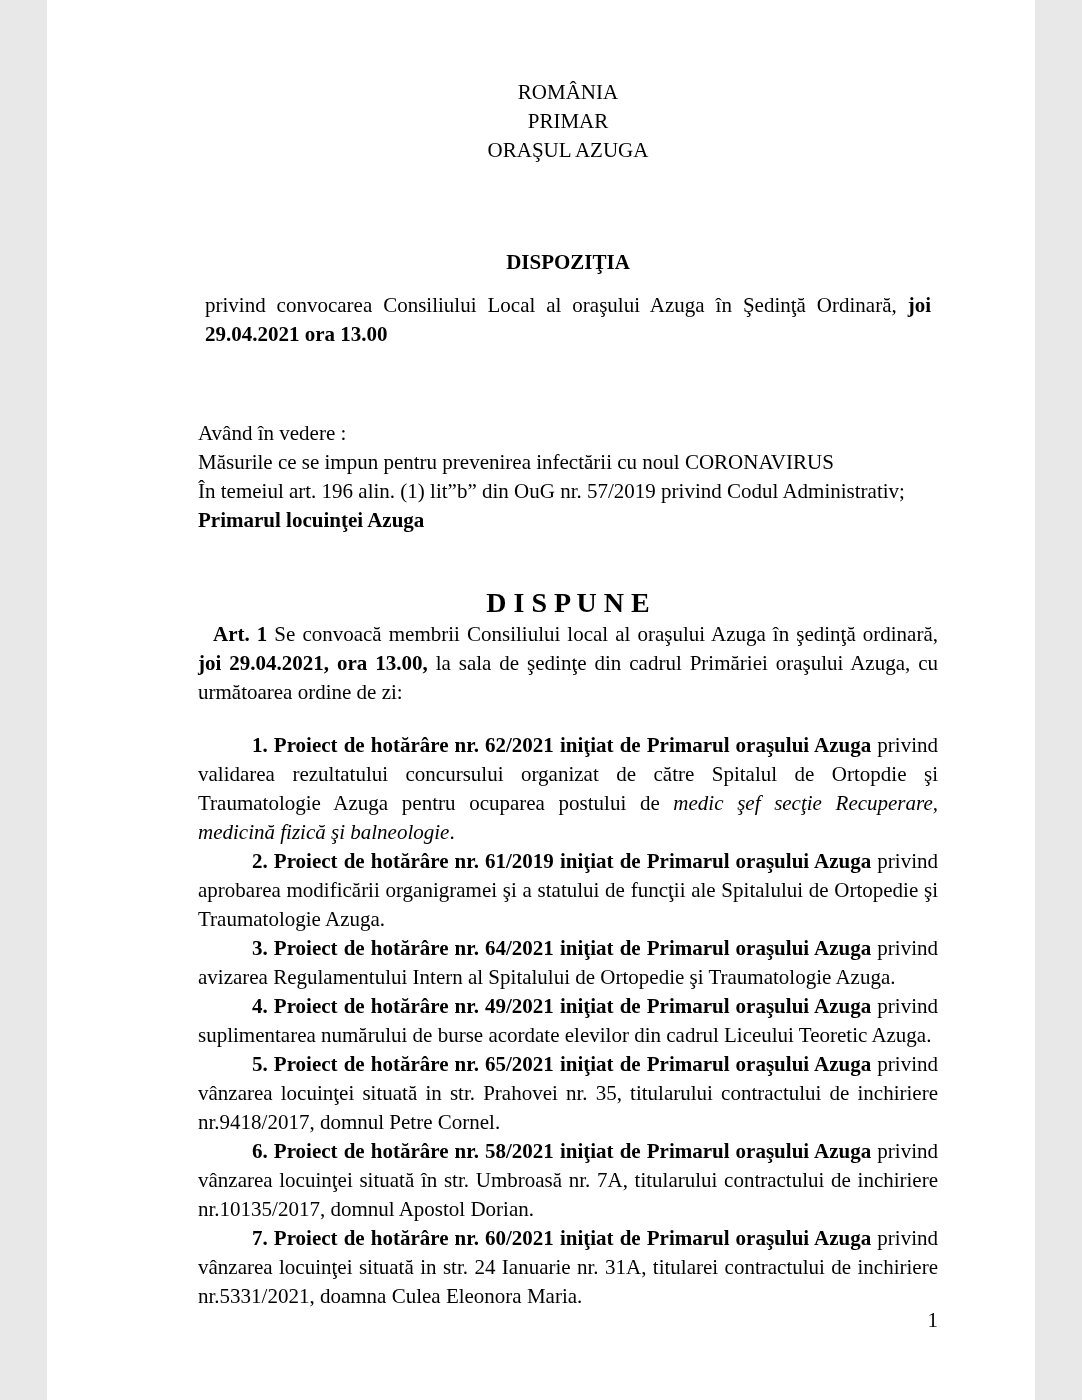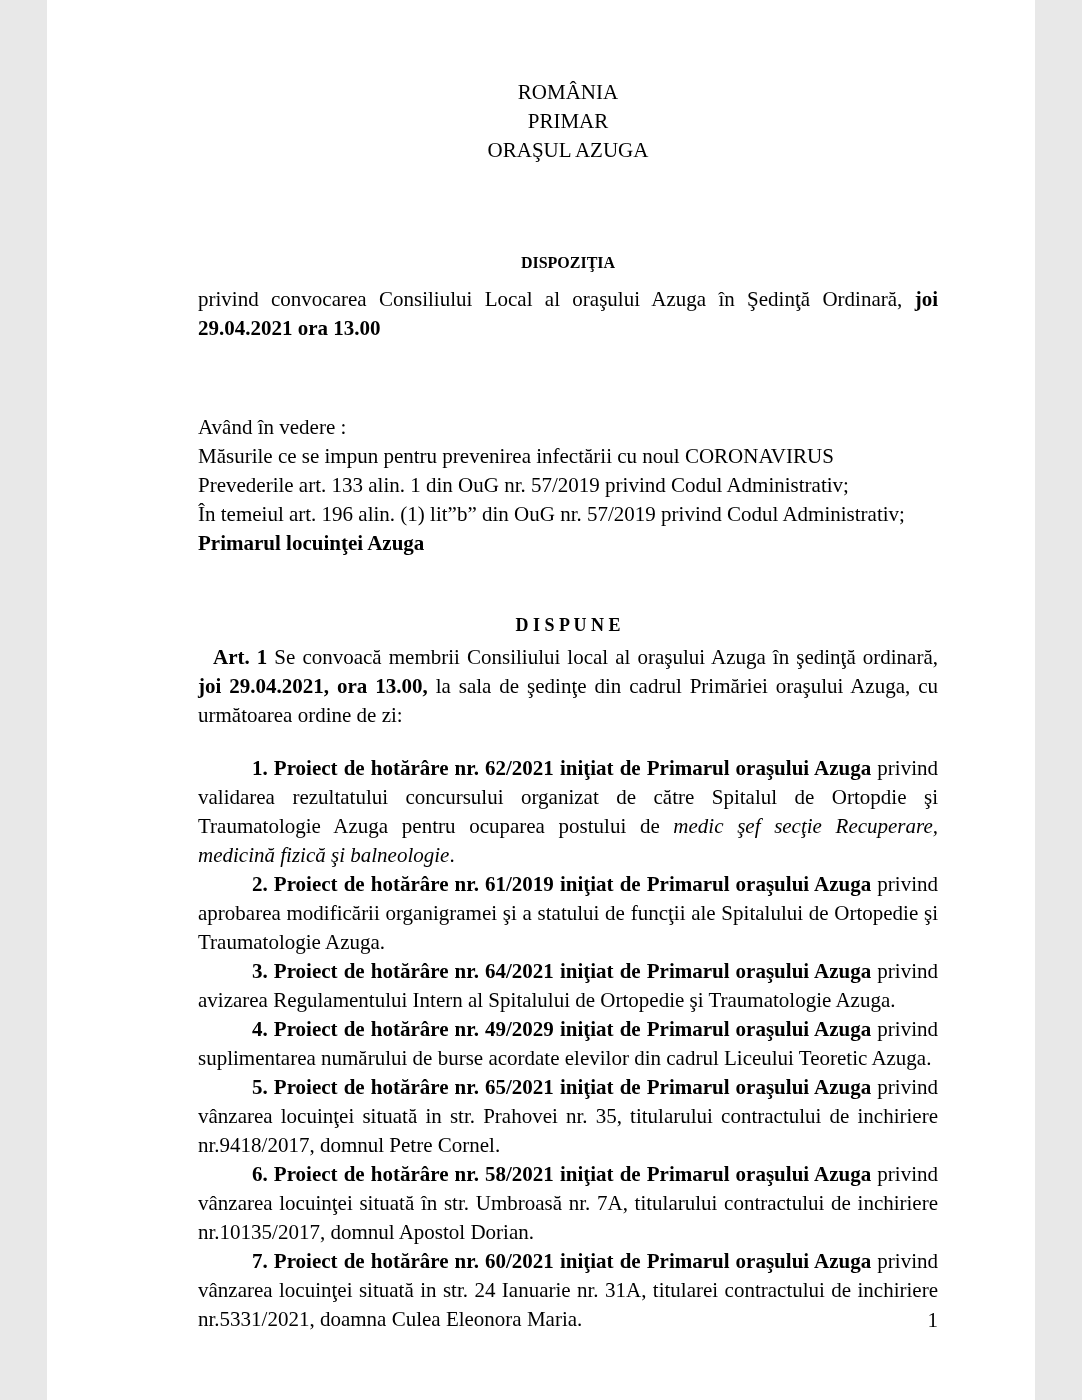--- a/index.html
+++ b/index.html
@@ -16,34 +16,34 @@
     box-sizing: border-box;
     padding: 78px 97px 0 151px;
     overflow: hidden;
   }
   .doc-header { text-align: center; }
   .doc-header div { line-height: 29px; }
   .title-block { margin-top: 83px; }
   .doc-title {
     font-weight: bold;
     text-align: center;
-    font-size: 16px;
+    font-size: 21px;
     line-height: 29px;
-    margin: 8px;
+    margin: 14px;
   }
-  .subtitle { margin: 0; text-align: justify; }
+  .subtitle { margin: 7px; text-align: justify; }
   .b { font-weight: bold; }
   .i { font-style: italic; }
   .preamble { margin-top: 70px; }
   .preamble div { line-height: 29px; }
   .dispune-heading {
     margin: 53px 0 0 0;
     text-align: center;
     font-weight: bold;
-    font-size: 18px;
+    font-size: 28px;
     line-height: 29px;
   }
   .art1 {
     margin: 3px 0 0 0;
     text-align: justify;
     text-indent: 15px;
   }
   .agenda { margin-top: 24px; }
   .agenda-item {
     margin: 0;
@@ -69,34 +69,33 @@
   </header>
 
   <div class="title-block">
     <div class="doc-title">DISPOZIŢIA</div>
     <p class="subtitle"><span>privind convocarea Consiliului Local al oraşului Azuga în Şedinţă Ordinară, </span><span class="b">joi 29.04.2021 ora 13.00</span></p>
   </div>
 
   <section class="preamble">
     <div>Având în vedere :</div>
     <div>Măsurile ce se impun pentru prevenirea infectării cu noul CORONAVIRUS</div>
-    <div>Prevederile art. 133 alin. 1 din OuG nr. 57/2019 privind Codul Administrativ;</div>
     <div>În temeiul art. 196 alin. (1) lit”b”  din OuG nr. 57/2019 privind Codul Administrativ;</div>
     <div class="b">Primarul locuinţei Azuga</div>
   </section>
 
   <div class="dispune-heading">D I S P U N E</div>
 
   <p class="art1"><span class="b">Art. 1</span><span> Se convoacă membrii Consiliului local al oraşului Azuga  în şedinţă ordinară, </span><span class="b">joi 29.04.2021, ora 13.00,</span><span> la sala de şedinţe din cadrul Primăriei oraşului Azuga, cu următoarea ordine de zi:</span></p>
 
   <section class="agenda">
     <p class="agenda-item"><span class="b">1. Proiect de hotărâre nr. 62/2021 iniţiat de Primarul oraşului Azuga</span><span> privind validarea rezultatului concursului organizat de către Spitalul de Ortopdie şi Traumatologie Azuga pentru ocuparea postului de </span><span class="i">medic şef secţie Recuperare, medicină fizică şi balneologie</span><span>.</span></p>
     <p class="agenda-item"><span class="b">2. Proiect de hotărâre nr. 61/2019 iniţiat de Primarul oraşului Azuga</span><span> privind aprobarea modificării organigramei şi a statului de funcţii ale Spitalului de Ortopedie şi Traumatologie Azuga.</span><span class="i"></span><span></span></p>
     <p class="agenda-item"><span class="b">3. Proiect de hotărâre nr. 64/2021 iniţiat de Primarul oraşului Azuga</span><span> privind avizarea Regulamentului Intern al Spitalului de Ortopedie şi Traumatologie Azuga.</span><span class="i"></span><span></span></p>
-    <p class="agenda-item"><span class="b">4. Proiect de hotărâre nr. 49/2029 iniţiat de Primarul oraşului Azuga</span><span> privind suplimentarea numărului de burse acordate elevilor din cadrul Liceului Teoretic Azuga.</span><span class="i"></span><span></span></p>
+    <p class="agenda-item"><span class="b">4. Proiect de hotărâre nr. 49/2021 iniţiat de Primarul oraşului Azuga</span><span> privind suplimentarea numărului de burse acordate elevilor din cadrul Liceului Teoretic Azuga.</span><span class="i"></span><span></span></p>
     <p class="agenda-item"><span class="b">5. Proiect de hotărâre nr. 65/2021 iniţiat de Primarul oraşului Azuga</span><span> privind vânzarea locuinţei situată in str. Prahovei nr. 35, titularului contractului de inchiriere nr.9418/2017, domnul Petre Cornel.</span><span class="i"></span><span></span></p>
     <p class="agenda-item"><span class="b">6. Proiect de hotărâre nr. 58/2021 iniţiat de Primarul oraşului Azuga</span><span> privind vânzarea locuinţei situată în str. Umbroasă nr. 7A, titularului contractului de inchiriere nr.10135/2017, domnul Apostol Dorian.</span><span class="i"></span><span></span></p>
     <p class="agenda-item"><span class="b">7. Proiect de hotărâre nr. 60/2021 iniţiat de Primarul oraşului Azuga</span><span> privind vânzarea locuinţei situată in str. 24 Ianuarie nr. 31A, titularei contractului de inchiriere nr.5331/2021,  doamna Culea Eleonora Maria.</span><span class="i"></span><span></span></p>
   </section>
 
   <div class="page-number">1</div>
 
 </div>
 
 </body></html>

